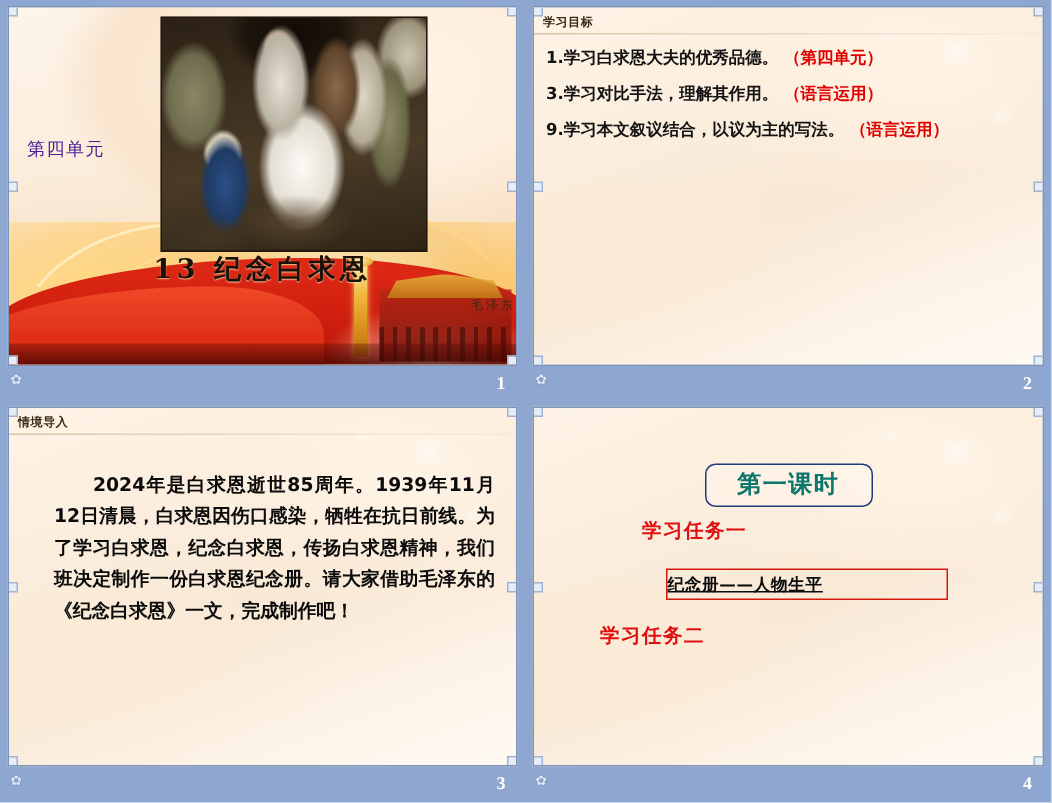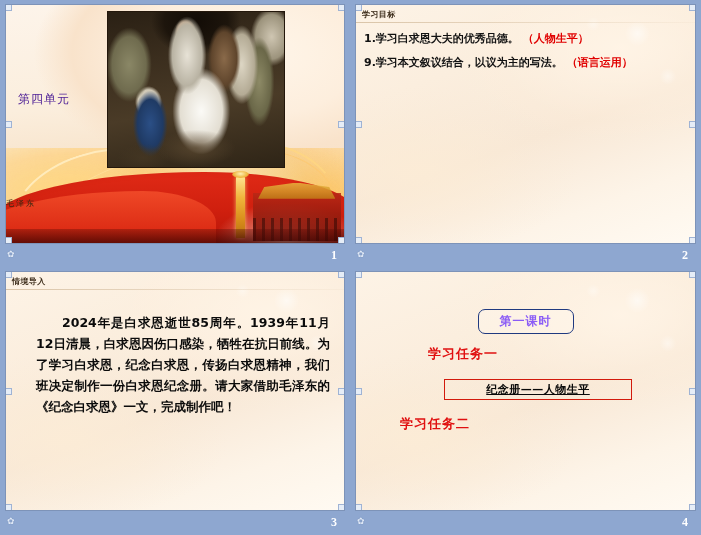--- a/index.html
+++ b/index.html
@@ -301,23 +301,23 @@
     z-index: 22;
     font-size: 18px;
     font-weight: bold;
     color: #1a1208;
     letter-spacing: 3px;
     font-family: "DejaVu Serif", serif;
     text-shadow: 0 1px 1px rgba(255,230,180,0.8);
   }
   #slide1 .s1-author {
     position: absolute;
-    left: 0; right: 0;
+    left: 16px; right: 0;
     top: 81%;
-    text-align: left;
+    text-align: right;
     z-index: 22;
     font-size: 8px;
     color: #3a2a12;
     letter-spacing: 2px;
     font-family: "DejaVu Serif", serif;
   }
 
   
   #slide2 .s2-body {
     position: absolute;
@@ -355,22 +355,22 @@
 
   
   #slide4 .lesson-badge {
     position: absolute;
     left: 50%;
     transform: translateX(-50%);
     top: 37px;
     padding: 3px 21px;
     border: 1px solid #203a80;
     border-radius: 7px;
-    color: #8b5cf6;
-    font-size: 12px;
+    color: #0f766e;
+    font-size: 16px;
     font-weight: bold;
     letter-spacing: 1px;
     z-index: 12;
     font-family: "DejaVu Sans", sans-serif;
     background: rgba(255,250,242,0.35);
   }
   #slide4 .task {
     position: absolute;
     left: 44px;
     color: #e01010;
@@ -384,21 +384,21 @@
   #slide4 .task-2 { top: 143px; }
   #slide4 .task-box {
     position: absolute;
     left: 88px;
     top: 107px;
     width: 186px;
     height: 19px;
     border: 1px solid #d21a0c;
     display: flex;
     align-items: center;
-    justify-content: center;
+    justify-content: flex-start;
     z-index: 12;
   }
   #slide4 .task-box span {
     font-size: 11px;
     font-weight: bold;
     color: #0a0a0a;
     text-decoration: underline;
     letter-spacing: 0.5px;
     font-family: "DejaVu Sans", sans-serif;
   }
@@ -422,20 +422,21 @@
       <div class="s1-gate"></div>
       <div class="s1-column"></div>
       <div class="s1-dark"></div>
 
       <div class="s1-unit">第四单元</div>
 
       <div class="s1-photo">
         <div class="paint"></div>
       </div>
 
+      <div class="s1-title">13  纪念白求恩</div>
       <div class="s1-author">毛泽东</div>
 
       <span class="corner tl"></span>
       <span class="corner tr"></span>
       <span class="corner bl"></span>
       <span class="corner br"></span>
       <span class="corner ml"></span>
       <span class="corner mr"></span>
     </div>
     <div class="slide-footer">
@@ -447,21 +448,24 @@
   </div>
 
   <div class="slide-cell">
     <div class="slide" id="slide2">
       <div class="paper-bg"></div>
       <div class="title-rule"></div>
       <div class="slide-title">学习目标</div>
 
       <div class="s2-body">
         <div class="obj">
-          <span>1.学习白求恩大夫的优秀品德。 </span><span class="tag">（人物生平）</span>
+          <span>1.学习白求恩大夫的优秀品德。 </span><span class="tag">（第四单元）</span>
+        </div>
+        <div class="obj">
+          <span>3.学习对比手法，理解其作用。 </span><span class="tag">（语言运用）</span>
         </div>
         <div class="obj">
           <span>9.学习本文叙议结合，以议为主的写法。 </span><span class="tag">（语言运用）</span>
         </div>
       </div>
 
       <span class="corner tl"></span>
       <span class="corner tr"></span>
       <span class="corner bl"></span>
       <span class="corner br"></span>

